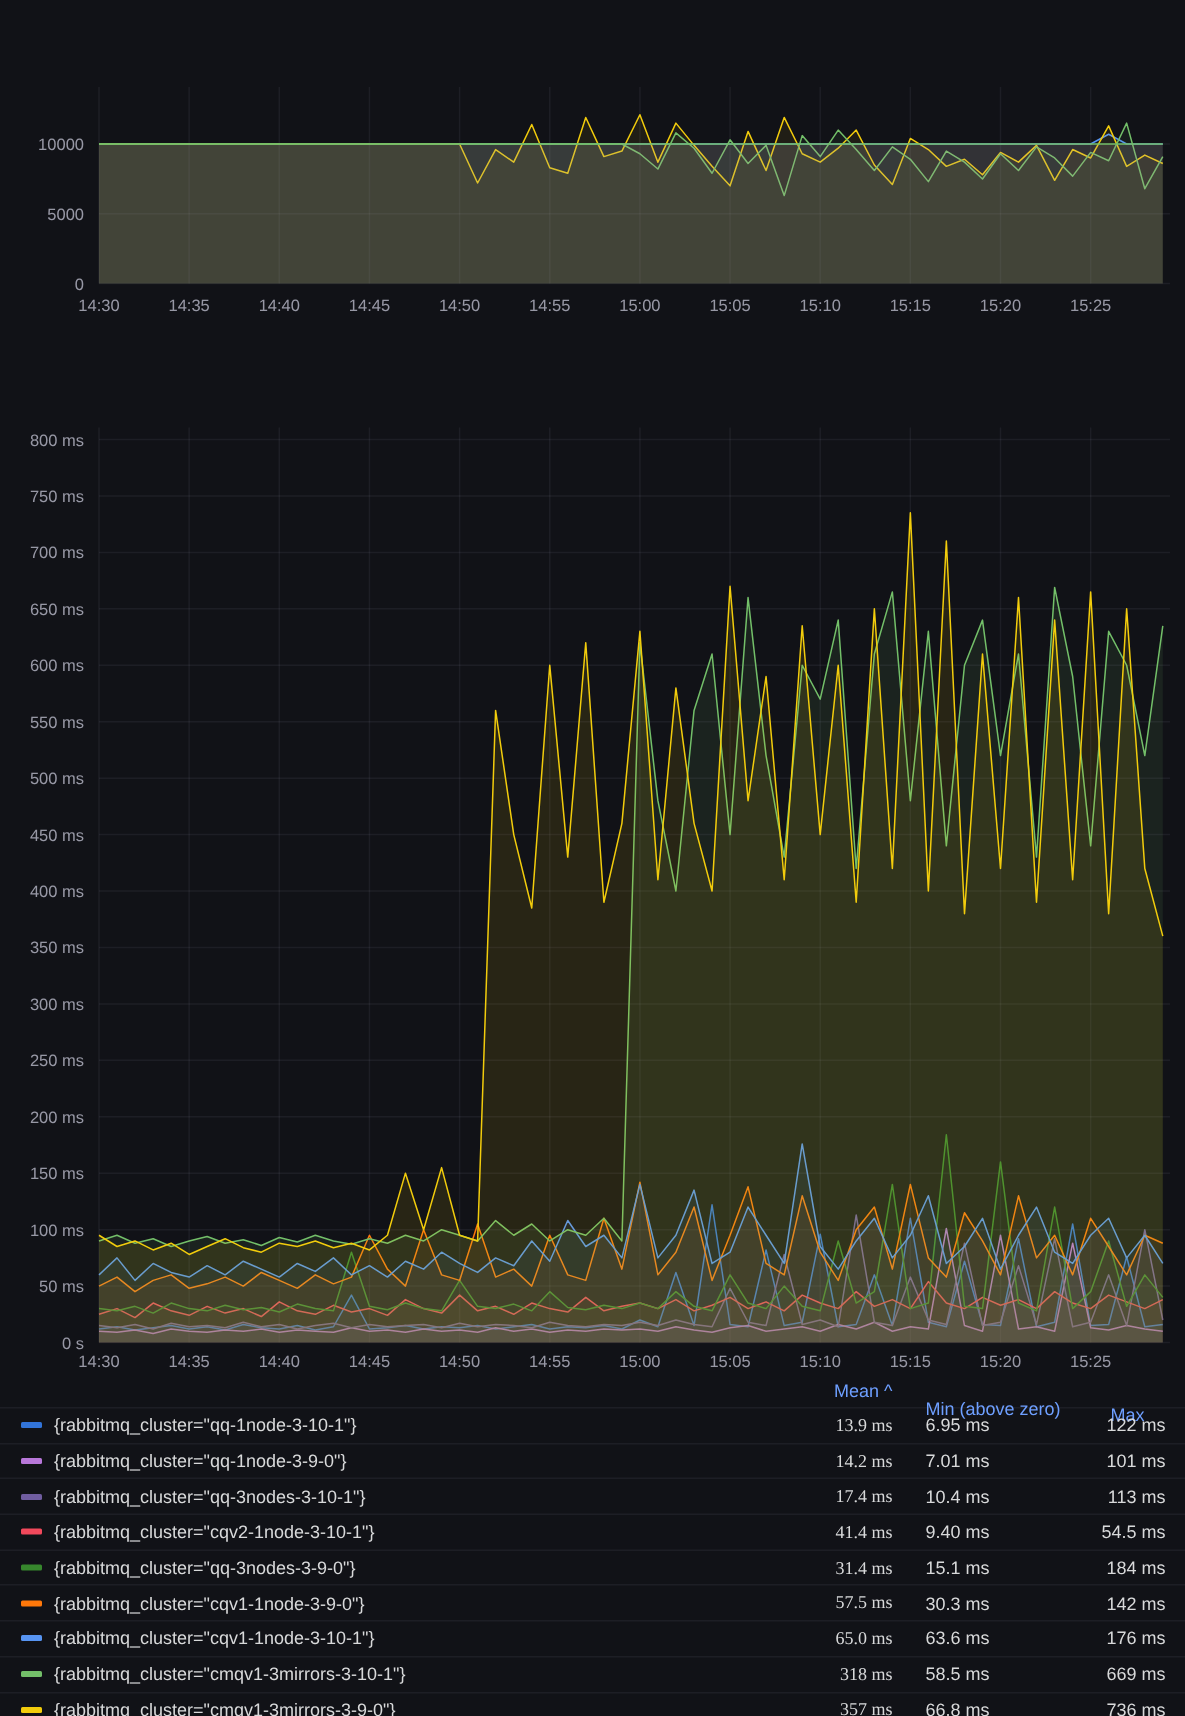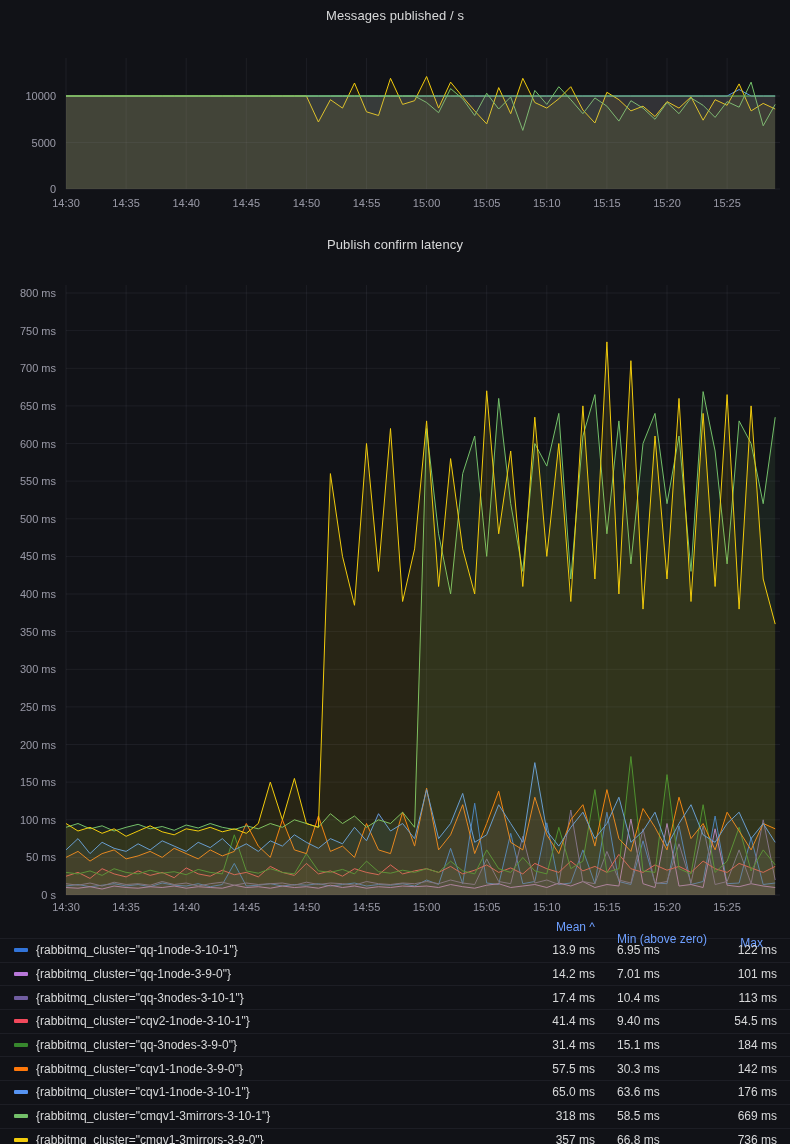--- a/index.html
+++ b/index.html
@@ -19,31 +19,30 @@
   .lheader .hname{flex:1;}
   .hmean{width:60px;text-align:right;cursor:pointer;}
   .hmin{width:120px;padding-left:22px;box-sizing:border-box;text-align:left;cursor:pointer;margin-top:24px;}
   .hmax{width:62px;text-align:right;padding-right:14px;box-sizing:border-box;cursor:pointer;margin-top:32px;}
   .lrows{width:790px;}
   .lrow{display:flex;align-items:center;height:22.7px;border-top:1px solid rgba(204,204,220,0.07);
         font-size:12px;color:#D8D9DA;}
   .sw{width:14px;height:4px;border-radius:1px;margin:0 8px 0 14px;flex:none;}
   .lname{flex:1;white-space:nowrap;overflow:hidden;}
   .lv{flex:none;white-space:nowrap;}
-  .vmean{width:60px;text-align:right;}
+  .vmean{width:60px;text-align:right;font-family:Liberation Serif, serif;}
   .vmin{width:120px;padding-left:22px;box-sizing:border-box;text-align:left;}
   .vmax{width:62px;text-align:right;}
   .rpad{width:13px;flex:none;}
 </style>
 </head>
 <body>
 
 <div class="stage">
 
-  <div class="ptitle" id="title-messages">Messages published / s</div>
   <svg id="chart-messages" width="790" height="225">
       <line x1="66" y1="189.0" x2="780" y2="189.0" stroke="rgba(204,204,220,0.07)" stroke-width="1"></line>
       <text x="56" y="193.0" text-anchor="end" fill="rgba(204,204,220,0.72)" font-size="11">0</text>
       <line x1="66" y1="142.5" x2="780" y2="142.5" stroke="rgba(204,204,220,0.07)" stroke-width="1"></line>
       <text x="56" y="146.5" text-anchor="end" fill="rgba(204,204,220,0.72)" font-size="11">5000</text>
       <line x1="66" y1="96.0" x2="780" y2="96.0" stroke="rgba(204,204,220,0.07)" stroke-width="1"></line>
       <text x="56" y="100.0" text-anchor="end" fill="rgba(204,204,220,0.72)" font-size="11">10000</text>
       <line x1="66.0" y1="58" x2="66.0" y2="189" stroke="rgba(204,204,220,0.07)" stroke-width="1"></line>
       <text x="66.0" y="207" text-anchor="middle" fill="rgba(204,204,220,0.72)" font-size="11">14:30</text>
       <line x1="126.1" y1="58" x2="126.1" y2="189" stroke="rgba(204,204,220,0.07)" stroke-width="1"></line>
@@ -71,21 +70,20 @@
       <polygon points="66.0,96.0 78.0,96.0 90.0,96.0 102.1,96.0 114.1,96.0 126.1,96.0 138.1,96.0 150.1,96.0 162.2,96.0 174.2,96.0 186.2,96.0 198.2,96.0 210.2,96.0 222.3,96.0 234.3,96.0 246.3,96.0 258.3,96.0 270.3,96.0 282.4,96.0 294.4,96.0 306.4,96.0 318.4,96.0 330.4,96.0 342.5,96.0 354.5,96.0 366.5,96.0 378.5,96.0 390.5,96.0 402.6,96.0 414.6,96.0 426.6,96.0 438.6,96.0 450.6,96.0 462.7,96.0 474.7,96.0 486.7,96.0 498.7,96.0 510.7,96.0 522.8,96.0 534.8,96.0 546.8,96.0 558.8,96.0 570.8,96.0 582.9,96.0 594.9,96.0 606.9,96.0 618.9,96.0 630.9,96.0 643.0,96.0 655.0,96.0 667.0,96.0 679.0,96.0 691.0,96.0 703.1,96.0 715.1,96.0 727.1,96.0 739.1,89.5 751.1,96.0 763.2,96.0 775.2,96.0 775.2,189 66,189" fill="rgba(87,148,242,0.04)" stroke="none"></polygon>
       <polyline points="66.0,96.0 78.0,96.0 90.0,96.0 102.1,96.0 114.1,96.0 126.1,96.0 138.1,96.0 150.1,96.0 162.2,96.0 174.2,96.0 186.2,96.0 198.2,96.0 210.2,96.0 222.3,96.0 234.3,96.0 246.3,96.0 258.3,96.0 270.3,96.0 282.4,96.0 294.4,96.0 306.4,96.0 318.4,96.0 330.4,96.0 342.5,96.0 354.5,96.0 366.5,96.0 378.5,96.0 390.5,96.0 402.6,96.0 414.6,96.0 426.6,96.0 438.6,96.0 450.6,96.0 462.7,96.0 474.7,96.0 486.7,96.0 498.7,96.0 510.7,96.0 522.8,96.0 534.8,96.0 546.8,96.0 558.8,96.0 570.8,96.0 582.9,96.0 594.9,96.0 606.9,96.0 618.9,96.0 630.9,96.0 643.0,96.0 655.0,96.0 667.0,96.0 679.0,96.0 691.0,96.0 703.1,96.0 715.1,96.0 727.1,96.0 739.1,89.5 751.1,96.0 763.2,96.0 775.2,96.0" fill="none" stroke="#5794F2" stroke-width="1" stroke-linejoin="round"></polyline>
       <polygon points="66.0,96.0 78.0,96.0 90.0,96.0 102.1,96.0 114.1,96.0 126.1,96.0 138.1,96.0 150.1,96.0 162.2,96.0 174.2,96.0 186.2,96.0 198.2,96.0 210.2,96.0 222.3,96.0 234.3,96.0 246.3,96.0 258.3,96.0 270.3,96.0 282.4,96.0 294.4,96.0 306.4,96.0 318.4,122.0 330.4,99.7 342.5,108.1 354.5,83.0 366.5,111.8 378.5,115.5 390.5,78.3 402.6,104.4 414.6,100.7 426.6,76.5 438.6,108.1 450.6,82.1 462.7,96.9 474.7,110.9 486.7,123.9 498.7,87.6 510.7,113.7 522.8,78.3 534.8,102.5 546.8,108.1 558.8,98.8 570.8,86.7 582.9,110.0 594.9,123.0 606.9,92.3 618.9,99.7 630.9,110.9 643.0,106.2 655.0,116.5 667.0,101.6 679.0,108.1 691.0,96.9 703.1,120.2 715.1,99.7 727.1,105.3 739.1,83.9 751.1,110.9 763.2,103.4 775.2,109.0 775.2,189 66,189" fill="rgba(242,204,12,0.07)" stroke="none"></polygon>
       <polyline points="66.0,96.0 78.0,96.0 90.0,96.0 102.1,96.0 114.1,96.0 126.1,96.0 138.1,96.0 150.1,96.0 162.2,96.0 174.2,96.0 186.2,96.0 198.2,96.0 210.2,96.0 222.3,96.0 234.3,96.0 246.3,96.0 258.3,96.0 270.3,96.0 282.4,96.0 294.4,96.0 306.4,96.0 318.4,122.0 330.4,99.7 342.5,108.1 354.5,83.0 366.5,111.8 378.5,115.5 390.5,78.3 402.6,104.4 414.6,100.7 426.6,76.5 438.6,108.1 450.6,82.1 462.7,96.9 474.7,110.9 486.7,123.9 498.7,87.6 510.7,113.7 522.8,78.3 534.8,102.5 546.8,108.1 558.8,98.8 570.8,86.7 582.9,110.0 594.9,123.0 606.9,92.3 618.9,99.7 630.9,110.9 643.0,106.2 655.0,116.5 667.0,101.6 679.0,108.1 691.0,96.9 703.1,120.2 715.1,99.7 727.1,105.3 739.1,83.9 751.1,110.9 763.2,103.4 775.2,109.0" fill="none" stroke="#F2CC0C" stroke-width="1" stroke-linejoin="round"></polyline>
       <polygon points="66.0,96.0 78.0,96.0 90.0,96.0 102.1,96.0 114.1,96.0 126.1,96.0 138.1,96.0 150.1,96.0 162.2,96.0 174.2,96.0 186.2,96.0 198.2,96.0 210.2,96.0 222.3,96.0 234.3,96.0 246.3,96.0 258.3,96.0 270.3,96.0 282.4,96.0 294.4,96.0 306.4,96.0 318.4,96.0 330.4,96.0 342.5,96.0 354.5,96.0 366.5,96.0 378.5,96.0 390.5,96.0 402.6,96.0 414.6,96.0 426.6,102.5 438.6,112.7 450.6,88.6 462.7,98.8 474.7,115.5 486.7,93.2 498.7,109.0 510.7,96.9 522.8,130.4 534.8,90.4 546.8,104.4 558.8,86.7 570.8,99.7 582.9,113.7 594.9,97.9 606.9,106.2 618.9,121.1 630.9,100.7 643.0,108.1 655.0,119.3 667.0,102.5 679.0,113.7 691.0,97.9 703.1,105.3 715.1,117.4 727.1,101.6 739.1,107.2 751.1,82.1 763.2,125.8 775.2,104.4 775.2,189 66,189" fill="rgba(115,191,105,0.07)" stroke="none"></polygon>
       <polyline points="66.0,96.0 78.0,96.0 90.0,96.0 102.1,96.0 114.1,96.0 126.1,96.0 138.1,96.0 150.1,96.0 162.2,96.0 174.2,96.0 186.2,96.0 198.2,96.0 210.2,96.0 222.3,96.0 234.3,96.0 246.3,96.0 258.3,96.0 270.3,96.0 282.4,96.0 294.4,96.0 306.4,96.0 318.4,96.0 330.4,96.0 342.5,96.0 354.5,96.0 366.5,96.0 378.5,96.0 390.5,96.0 402.6,96.0 414.6,96.0 426.6,102.5 438.6,112.7 450.6,88.6 462.7,98.8 474.7,115.5 486.7,93.2 498.7,109.0 510.7,96.9 522.8,130.4 534.8,90.4 546.8,104.4 558.8,86.7 570.8,99.7 582.9,113.7 594.9,97.9 606.9,106.2 618.9,121.1 630.9,100.7 643.0,108.1 655.0,119.3 667.0,102.5 679.0,113.7 691.0,97.9 703.1,105.3 715.1,117.4 727.1,101.6 739.1,107.2 751.1,82.1 763.2,125.8 775.2,104.4" fill="none" stroke="#73BF69" stroke-width="1" stroke-linejoin="round"></polyline>
       <polygon points="66.0,96.0 78.0,96.0 90.0,96.0 102.1,96.0 114.1,96.0 126.1,96.0 138.1,96.0 150.1,96.0 162.2,96.0 174.2,96.0 186.2,96.0 198.2,96.0 210.2,96.0 222.3,96.0 234.3,96.0 246.3,96.0 258.3,96.0 270.3,96.0 282.4,96.0 294.4,96.0 306.4,96.0 318.4,96.0 330.4,96.0 342.5,96.0 354.5,96.0 366.5,96.0 378.5,96.0 390.5,96.0 402.6,96.0 414.6,96.0 426.6,96.0 438.6,96.0 450.6,96.0 462.7,96.0 474.7,96.0 486.7,96.0 498.7,96.0 510.7,96.0 522.8,96.0 534.8,96.0 546.8,96.0 558.8,96.0 570.8,96.0 582.9,96.0 594.9,96.0 606.9,96.0 618.9,96.0 630.9,96.0 643.0,96.0 655.0,96.0 667.0,96.0 679.0,96.0 691.0,96.0 703.1,96.0 715.1,96.0 727.1,96.0 739.1,96.0 751.1,96.0 763.2,96.0 775.2,96.0 775.2,189 66,189" fill="rgba(175,158,152,0.20)" stroke="none"></polygon>
       <polyline points="66.0,96.0 78.0,96.0 90.0,96.0 102.1,96.0 114.1,96.0 126.1,96.0 138.1,96.0 150.1,96.0 162.2,96.0 174.2,96.0 186.2,96.0 198.2,96.0 210.2,96.0 222.3,96.0 234.3,96.0 246.3,96.0 258.3,96.0 270.3,96.0 282.4,96.0 294.4,96.0 306.4,96.0 318.4,96.0 330.4,96.0 342.5,96.0 354.5,96.0 366.5,96.0 378.5,96.0 390.5,96.0 402.6,96.0 414.6,96.0 426.6,96.0 438.6,96.0 450.6,96.0 462.7,96.0 474.7,96.0 486.7,96.0 498.7,96.0 510.7,96.0 522.8,96.0 534.8,96.0 546.8,96.0 558.8,96.0 570.8,96.0 582.9,96.0 594.9,96.0 606.9,96.0 618.9,96.0 630.9,96.0 643.0,96.0 655.0,96.0 667.0,96.0 679.0,96.0 691.0,96.0 703.1,96.0 715.1,96.0 727.1,96.0 739.1,96.0 751.1,96.0 763.2,96.0 775.2,96.0" fill="none" stroke="#73BF69" stroke-width="1" stroke-linejoin="round"></polyline>
     </svg>
 
-  <div class="ptitle" id="title-latency">Publish confirm latency</div>
   <svg id="chart-latency" width="790" height="691">
       <line x1="66" y1="670.0" x2="780" y2="670.0" stroke="rgba(204,204,220,0.07)" stroke-width="1"></line>
       <text x="56" y="674.0" text-anchor="end" fill="rgba(204,204,220,0.72)" font-size="11">0 s</text>
       <line x1="66" y1="632.4" x2="780" y2="632.4" stroke="rgba(204,204,220,0.07)" stroke-width="1"></line>
       <text x="56" y="636.4" text-anchor="end" fill="rgba(204,204,220,0.72)" font-size="11">50 ms</text>
       <line x1="66" y1="594.8" x2="780" y2="594.8" stroke="rgba(204,204,220,0.07)" stroke-width="1"></line>
       <text x="56" y="598.8" text-anchor="end" fill="rgba(204,204,220,0.72)" font-size="11">100 ms</text>
       <line x1="66" y1="557.1" x2="780" y2="557.1" stroke="rgba(204,204,220,0.07)" stroke-width="1"></line>
       <text x="56" y="561.1" text-anchor="end" fill="rgba(204,204,220,0.72)" font-size="11">150 ms</text>
       <line x1="66" y1="519.5" x2="780" y2="519.5" stroke="rgba(204,204,220,0.07)" stroke-width="1"></line>

